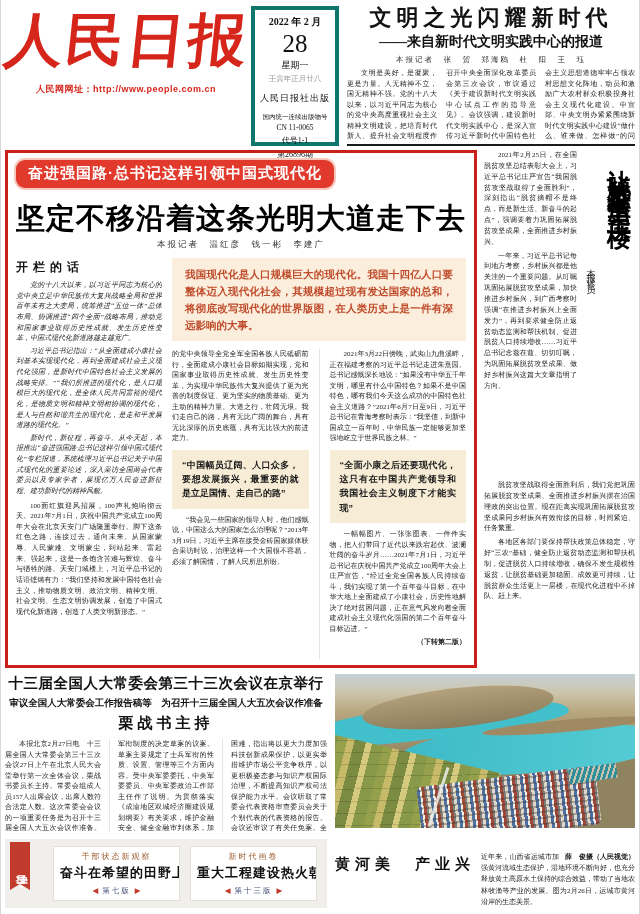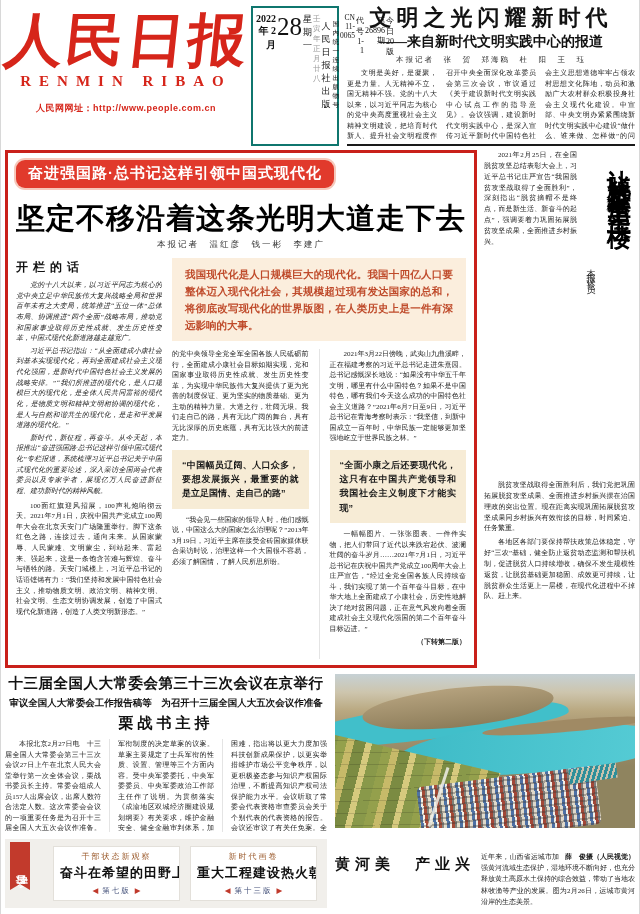--- a/index.html
+++ b/index.html
@@ -5,21 +5,21 @@
   * { box-sizing: border-box; }
   body { margin:0; background:#e9e9e9; font-family:"Liberation Sans", sans-serif; color:#111; }
   .page { width:640px; height:914px; margin:0 auto; background:#fff; padding:6px 4px 4px; overflow:hidden; position:relative; border-left:1px solid #d8d8d8; border-right:1px solid #d8d8d8; }
 
   
   .topbar { display:flex; height:140px; }
   .masthead-col { width:242px; padding-top:4px; }
   .masthead-title { font-family:"DejaVu Serif", serif; font-weight:bold; color:#d6251a; font-size:58px; line-height:1.05; letter-spacing:3px; transform:skewX(-6deg); text-align:center; white-space:nowrap; }
   .masthead-roman { color:#d6251a; font-family:"Liberation Serif", serif; font-weight:bold; font-size:15px; letter-spacing:8px; text-align:center; margin-top:2px; }
   .masthead-web { color:#d6251a; font-size:9px; font-weight:bold; margin-top:12px; text-align:center; letter-spacing:.5px; }
-  .date-box { width:88px; border:2px solid #0f766e; margin-left:4px; padding:5px 3px; text-align:right; font-family:"Liberation Serif", serif; display:flex; flex-direction:row; gap:1px; }
+  .date-box { width:88px; border:4px solid #0f766e; margin-left:4px; padding:5px 3px; text-align:center; font-family:"Liberation Serif", serif; display:flex; flex-direction:column; gap:1px; }
   .db-ym { font-size:10px; font-weight:bold; }
   .db-day { font-size:25px; line-height:1.1; }
   .db-week { font-size:9px; }
   .db-lunar { font-size:7.5px; color:#9a9a9a; margin-top:1px; }
   .db-pub { font-size:9px; margin-top:7px; letter-spacing:1px; }
   .db-issn-label { font-size:6.5px; margin-top:7px; }
   .db-issn { font-size:7.5px; }
   .db-code, .db-issue, .db-pages { font-size:8px; margin-top:2px; }
   .top-article { flex:1; margin-left:8px; border-bottom:2px solid #1a1a1a; padding-bottom:3px; display:flex; flex-direction:column; }
   .ta-title { text-align:center; font-size:22px; font-weight:900; letter-spacing:5px; line-height:1.1; }
@@ -98,21 +98,20 @@
   .credit { font-weight:bold; white-space:nowrap; float:right; margin-left:6px; }
 </style>
 </head>
 <body>
 
 <div class="page">
 
   <header class="topbar">
     <div class="masthead-col">
       <div class="masthead-title">人民日报</div>
-      <div class="masthead-roman">RENMIN RIBAO</div>
       <div class="masthead-web">人民网网址：http://www.people.com.cn</div>
     </div>
 
     <div class="date-box">
       <div class="db-ym">2022 年 2 月</div>
       <div class="db-day">28</div>
       <div class="db-week">星期一</div>
       <div class="db-lunar">壬寅年正月廿八</div>
       <div class="db-pub">人民日报社出版</div>
       <div class="db-issn-label">国内统一连续出版物号</div>
@@ -175,20 +174,21 @@
             </div>
           </div>
         </div>
       </div>
     </section>
 
     <aside class="commentary">
       <div class="comm-top">
         <div class="comm-text1">
           <p>2021年2月25日，在全国脱贫攻坚总结表彰大会上，习近平总书记庄严宣告“我国脱贫攻坚战取得了全面胜利”，深刻指出“脱贫摘帽不是终点，而是新生活、新奋斗的起点”，强调要着力巩固拓展脱贫攻坚成果，全面推进乡村振兴。</p>
+          <p>一年来，习近平总书记每到地方考察，乡村振兴都是他关注的一个重要问题。从叮嘱巩固拓展脱贫攻坚成果，加快推进乡村振兴，到广西考察时强调“在推进乡村振兴上全面发力”，再到要求健全防止返贫动态监测和帮扶机制、促进脱贫人口持续增收……习近平总书记念兹在兹、切切叮嘱，为巩固拓展脱贫攻坚成果、做好乡村振兴这篇大文章指明了方向。</p>
         </div>
         <div class="comm-byline-v">本报评论员</div>
         <div class="comm-headline-v">让脱贫群众生活更上一层楼</div>
       </div>
       <div class="comm-text2">
         <p>脱贫攻坚战取得全面胜利后，我们党把巩固拓展脱贫攻坚成果、全面推进乡村振兴摆在治国理政的突出位置。现在距离实现巩固拓展脱贫攻坚成果同乡村振兴有效衔接的目标，时间紧迫、任务繁重。</p>
         <p>各地区各部门要保持帮扶政策总体稳定，守好“三农”基础，健全防止返贫动态监测和帮扶机制，促进脱贫人口持续增收，确保不发生规模性返贫，让脱贫基础更加稳固、成效更可持续，让脱贫群众生活更上一层楼，在现代化进程中不掉队、赶上来。</p>
       </div>
     </aside>
   </div>

